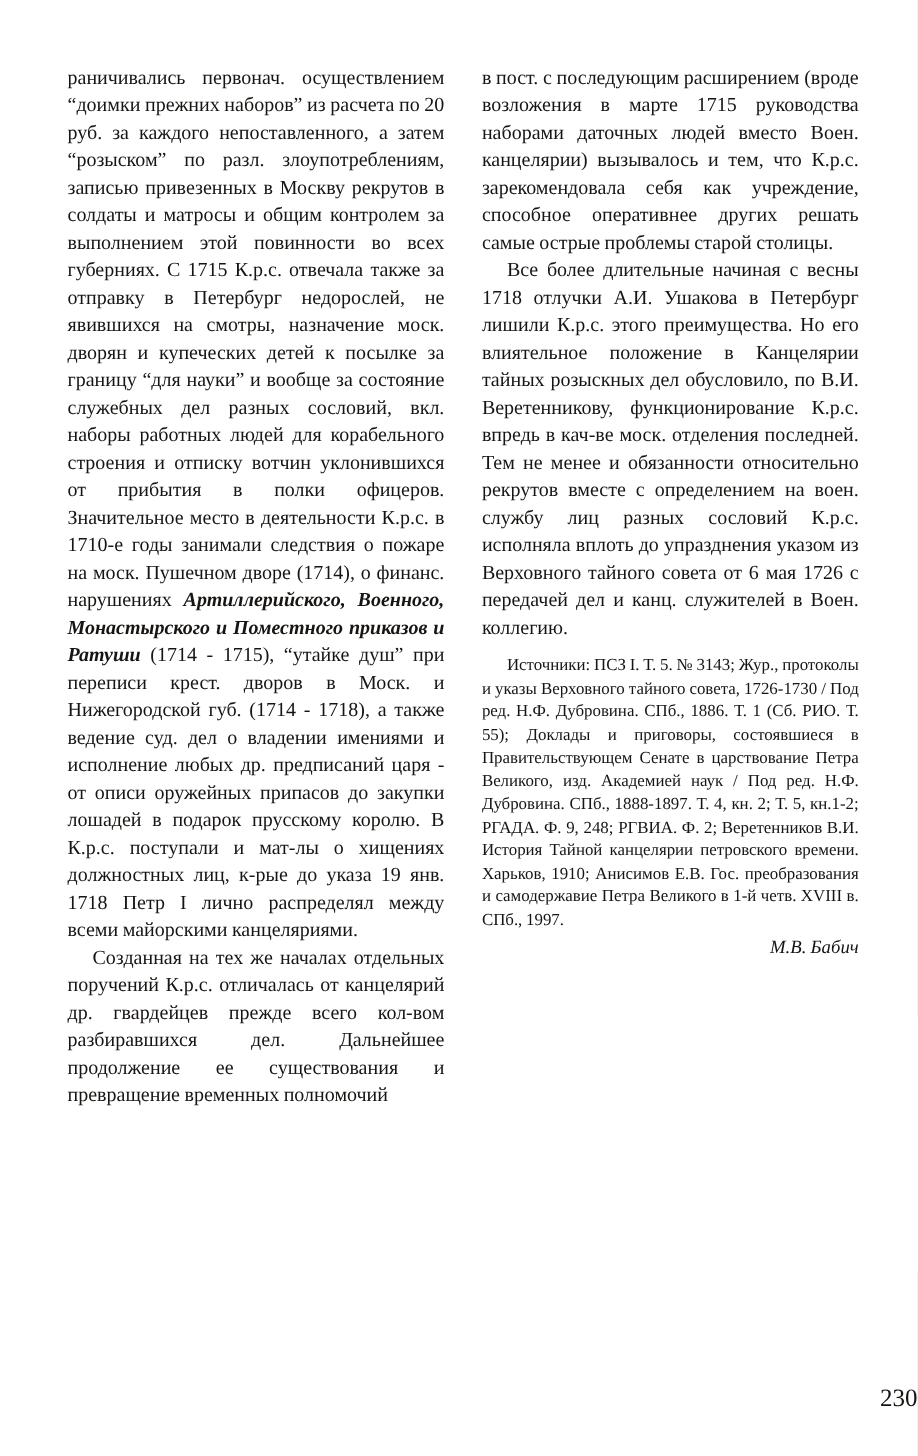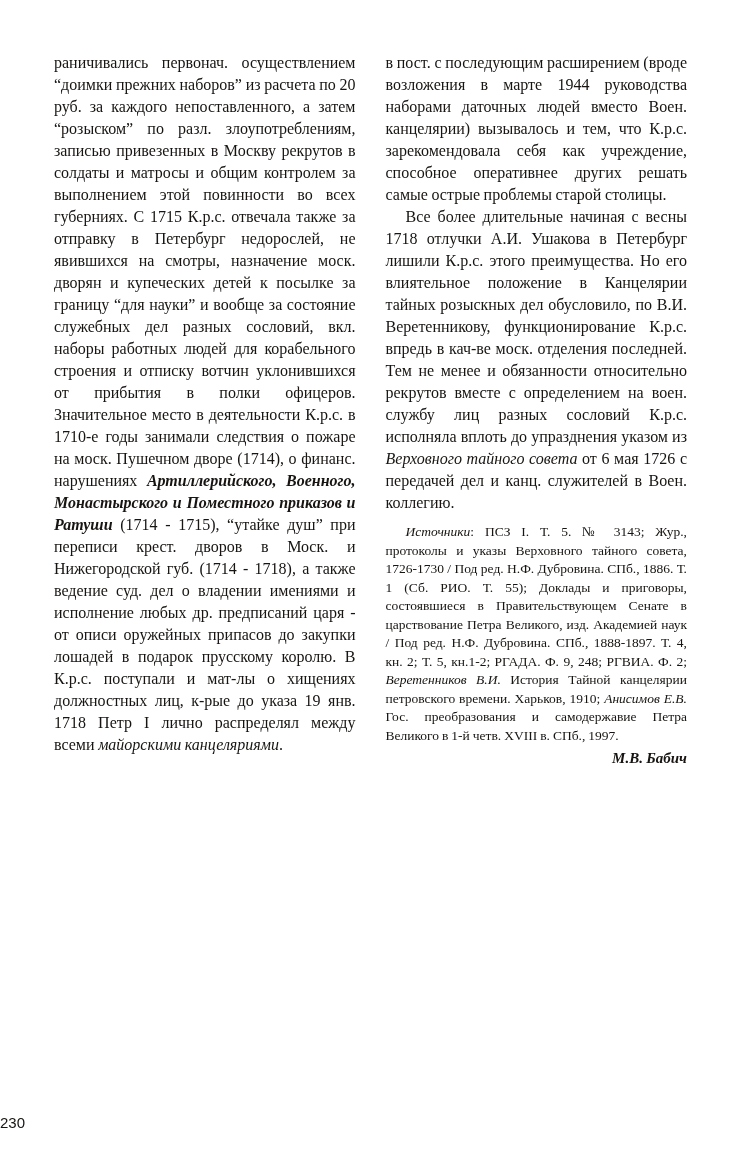--- a/index.html
+++ b/index.html
@@ -27,60 +27,60 @@
     font-size: 16px;
     line-height: 22px;
     text-align: justify;
     text-indent: 20px;
     hyphens: auto;
     -webkit-hyphens: auto;
     word-spacing: -0.4px;
   }
   .col p.noindent { text-indent: 0; }
   .seg { font-style: normal; }
-  .seg-i { font-style: italic; }
+  .seg-i { }
   .seg-bi { font-style: italic; font-weight: 700; }
   .syn-label { margin-top: 9px; }
   .synonyms { font-weight: 700; }
   .sources {
     margin-top: 9px;
     font-size: 13.5px !important;
     line-height: 18.5px !important;
   }
   .author {
     text-align: right !important;
     text-indent: 0 !important;
     font-style: italic;
     font-size: 15px !important;
     margin-top: 2px;
-    font-weight: bold;
   }
   .page-number {
     position: absolute;
     left: 0;
     right: 0;
     bottom: 34px;
-    text-align: left;
-    font-size: 15px;
-    font-family: Liberation Sans, sans-serif;
+    text-align: right;
+    font-size: 20px;
+    font-family: Liberation Serif, serif;
     color: #171411;
   }
 </style>
 </head>
 <body>
 
 <div class="page">
   <div class="columns">
 
     <div class="col">
       <p class="noindent"><span class="seg">раничивались первонач. осуществлением “доимки прежних наборов” из расчета по 20 руб. за каждого непоставленного, а затем “розыском” по разл. злоупотреблениям, записью привезенных в Москву рекрутов в солдаты и матросы и общим контролем за выполнением этой повинности во всех губерниях. С 1715 К.р.с. отвечала также за отправку в Петербург недорослей, не явившихся на смотры, назначение моск. дворян и купеческих детей к посылке за границу “для науки” и вообще за состояние служебных дел разных сословий, вкл. наборы работных людей для корабельного строения и отписку вотчин уклонившихся от прибытия в полки офицеров. Значительное место в деятельности К.р.с. в 1710-е годы занимали следствия о пожаре на моск. Пушечном дворе (1714), о финанс. нарушениях </span><span class="seg-bi">Артиллерийского, Военного, Монастырского и Поместного приказов и Ратуши</span><span class="seg"> (1714 - 1715), “утайке душ” при переписи крест. дворов в Моск. и Нижегородской губ. (1714 - 1718), а также ведение суд. дел о владении имениями и исполнение любых др. предписаний царя - от описи оружейных припасов до закупки лошадей в подарок прусскому королю. В К.р.с. поступали и мат-лы о хищениях должностных лиц, к-рые до указа 19 янв. 1718 Петр I лично распределял между всеми </span><span class="seg-i">майорскими канцеляриями</span><span class="seg">.</span></p>
+      <p>Созданная на тех же началах отдельных поручений К.р.с. отличалась от канцелярий др. гвардейцев прежде всего кол-вом разбиравшихся дел. Дальнейшее продолжение ее существования и превращение временных полномочий</p>
     </div>
 
     <div class="col">
-      <p class="noindent">в пост. с последующим расширением (вроде возложения в марте 1944 руководства наборами даточных людей вместо Воен. канцелярии) вызывалось и тем, что К.р.с. зарекомендовала себя как учреждение, способное оперативнее других решать самые острые проблемы старой столицы.</p>
+      <p class="noindent">в пост. с последующим расширением (вроде возложения в марте 1715 руководства наборами даточных людей вместо Воен. канцелярии) вызывалось и тем, что К.р.с. зарекомендовала себя как учреждение, способное оперативнее других решать самые острые проблемы старой столицы.</p>
       <p><span class="seg">Все более длительные начиная с весны 1718 отлучки А.И. Ушакова в Петербург лишили К.р.с. этого преимущества. Но его влиятельное положение в Канцелярии тайных розыскных дел обусловило, по В.И. Веретенникову, функционирование К.р.с. впредь в кач-ве моск. отделения последней. Тем не менее и обязанности относительно рекрутов вместе с определением на воен. службу лиц разных сословий К.р.с. исполняла вплоть до упразднения указом из </span><span class="seg-i">Верховного тайного совета</span><span class="seg"> от 6 мая 1726 с передачей дел и канц. служителей в Воен. коллегию.</span></p>
       <p class="sources"><span class="seg-i">Источники</span><span class="seg">: ПСЗ I. Т. 5. № 3143; Жур., протоколы и указы Верховного тайного совета, 1726-1730 / Под ред. Н.Ф. Дубровина. СПб., 1886. Т. 1 (Сб. РИО. Т. 55); Доклады и приговоры, состоявшиеся в Правительствующем Сенате в царствование Петра Великого, изд. Академией наук / Под ред. Н.Ф. Дубровина. СПб., 1888-1897. Т. 4, кн. 2; Т. 5, кн.1-2; РГАДА. Ф. 9, 248; РГВИА. Ф. 2; </span><span class="seg-i">Веретенников В.И.</span><span class="seg"> История Тайной канцелярии петровского времени. Харьков, 1910; </span><span class="seg-i">Анисимов Е.В.</span><span class="seg"> Гос. преобразования и самодержавие Петра Великого в 1-й четв. XVIII в. СПб., 1997.</span></p>
       <p class="author">М.В. Бабич</p>
     </div>
 
   </div>
 
   <div class="page-number">230</div>
 </div>
 

